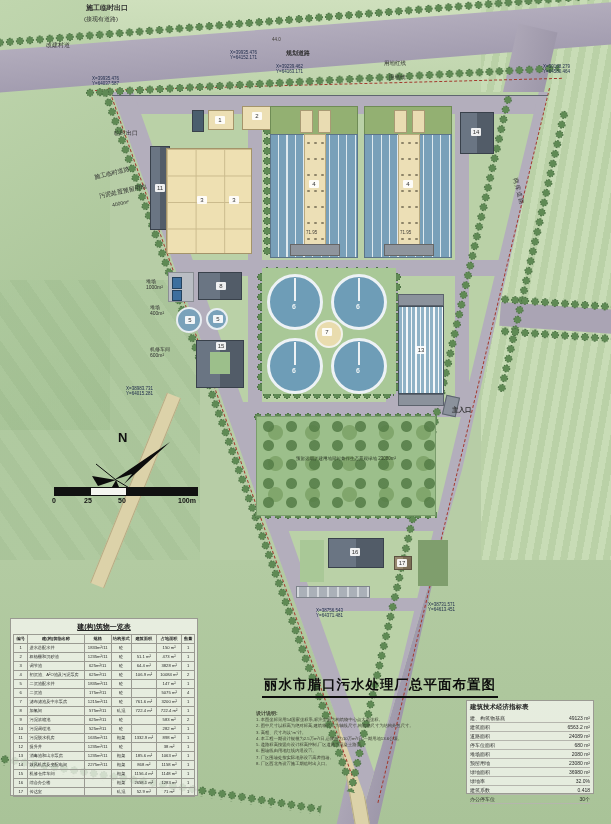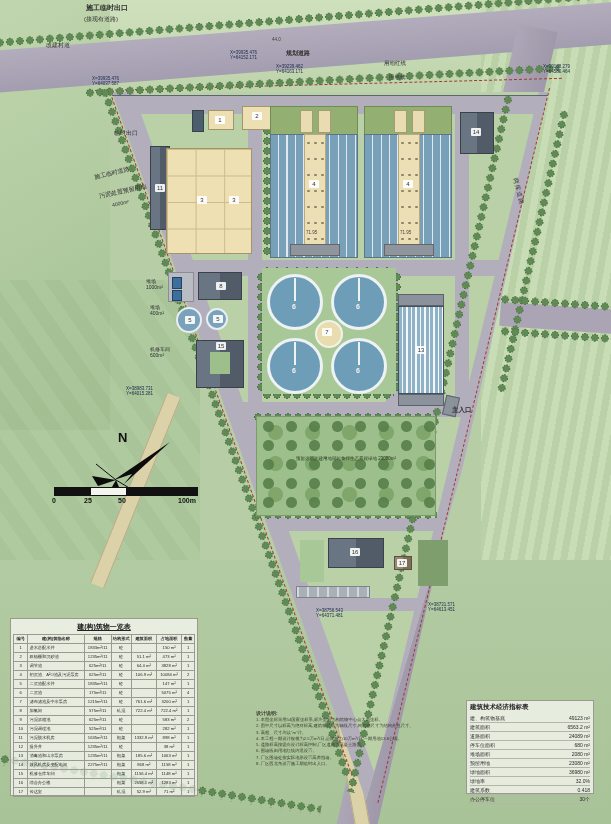--- a/index.html
+++ b/index.html
@@ -293,20 +293,21 @@
   <div class="scalebar">
     <i style="width:25%;background:#111;"></i>
       <i style="width:25%;background:#f5f5f0;"></i>
       <i style="width:50%;background:#111;"></i>
   </div>
   <span class="tick" style="left:52px;top:497px;">0</span>
   <span class="tick" style="left:84px;top:497px;">25</span>
   <span class="tick" style="left:118px;top:497px;">50</span>
   <span class="tick" style="left:178px;top:497px;">100m</span>
 
+  <div class="title-block">丽水市腊口污水处理厂总平面布置图</div>
 
   <div class="panel struct-panel">
     <div class="struct-title">建(构)筑物一览表</div>
     <table class="struct">
       <colgroup>
         <col style="width:8%">
           <col style="width:31%">
           <col style="width:15%">
           <col style="width:11%">
         <col style="width:14%">

